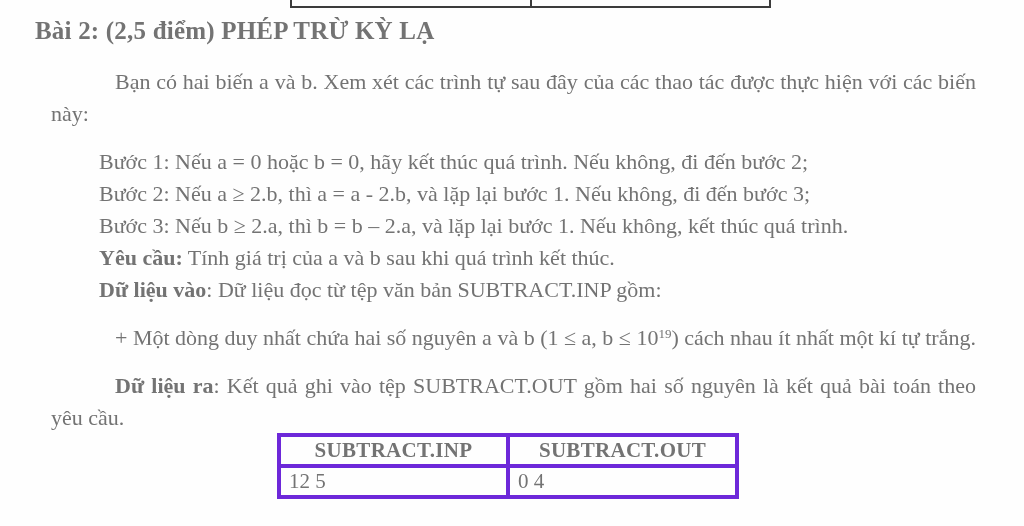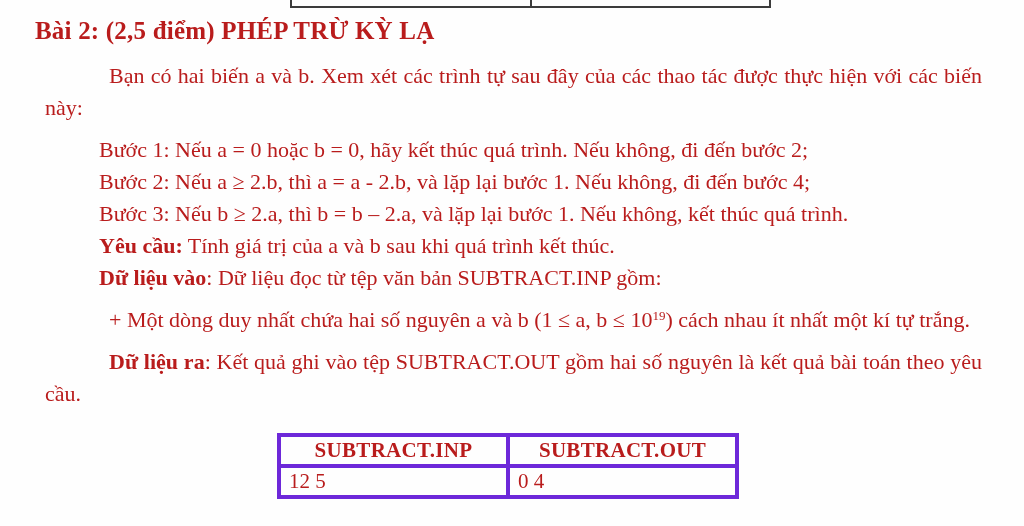--- a/index.html
+++ b/index.html
@@ -7,21 +7,21 @@
     width: 1024px;
     height: 526px;
     background: #ffffff;
     font-family: "Liberation Serif", "DejaVu Serif", serif;
   }
   .page {
     position: relative;
     width: 1024px;
     height: 526px;
     background: #fefefe;
-    color: #b91c1c;
+    color: #737373;
     overflow: hidden;
   }
 
   
   .top-remnant {
     position: absolute;
     top: 0;
     left: 290px;
     width: 477px;
     height: 6px;
@@ -47,21 +47,21 @@
     font-size: 22px;
     line-height: 32px;
   }
   .heading {
     font-weight: bold;
     font-size: 25px;
     line-height: 38px;
     letter-spacing: 0.2px;
   }
   .para {
-    margin: 10px;
+    margin: 16px;
     text-align: justify;
     text-indent: 64px;
   }
   .step {
     margin: 0;
     padding-left: 64px;
   }
   sup {
     font-size: 13px;
     line-height: 0;
@@ -103,21 +103,21 @@
   <div class="top-remnant">
     <div class="top-remnant-divider"></div>
   </div>
 
   <div class="content">
     <div class="heading">Bài 2: (2,5 điểm) PHÉP TRỪ KỲ LẠ</div>
 
     <p class="para"><span>Bạn có hai biến a và b. Xem xét các trình tự sau đây của các thao tác được thực hiện với các biến này:</span></p>
 
     <div class="step"><span>Bước 1: Nếu a = 0 hoặc b = 0, hãy kết thúc quá trình. Nếu không, đi đến bước 2;</span></div>
-    <div class="step"><span>Bước 2: Nếu a ≥ 2.b, thì a = a - 2.b, và lặp lại bước 1. Nếu không, đi đến bước 4;</span></div>
+    <div class="step"><span>Bước 2: Nếu a ≥ 2.b, thì a = a - 2.b, và lặp lại bước 1. Nếu không, đi đến bước 3;</span></div>
     <div class="step"><span>Bước 3: Nếu b ≥ 2.a, thì b = b – 2.a, và lặp lại bước 1. Nếu không, kết thúc quá trình.</span></div>
     <div class="step"><span style="font-weight: bold; margin-top: 8px;">Yêu cầu:</span><span> Tính giá trị của a và b sau khi quá trình kết thúc.</span></div>
     <div class="step"><span style="font-weight: bold; text-align: center;">Dữ liệu vào</span><span>: Dữ liệu đọc từ tệp văn bản SUBTRACT.INP gồm:</span></div>
 
     <p class="para"><span>+ Một dòng duy nhất chứa hai số nguyên a và b (1 ≤ a, b ≤ 10</span><sup>19</sup><span>) cách nhau ít nhất một kí tự trắng.</span></p>
     <p class="para"><span style="font-weight: bold;">Dữ liệu ra</span><span>: Kết quả ghi vào tệp SUBTRACT.OUT gồm hai số nguyên là kết quả bài toán theo yêu cầu.</span></p>
   </div>
 
   <table class="example-table">
     <colgroup>

